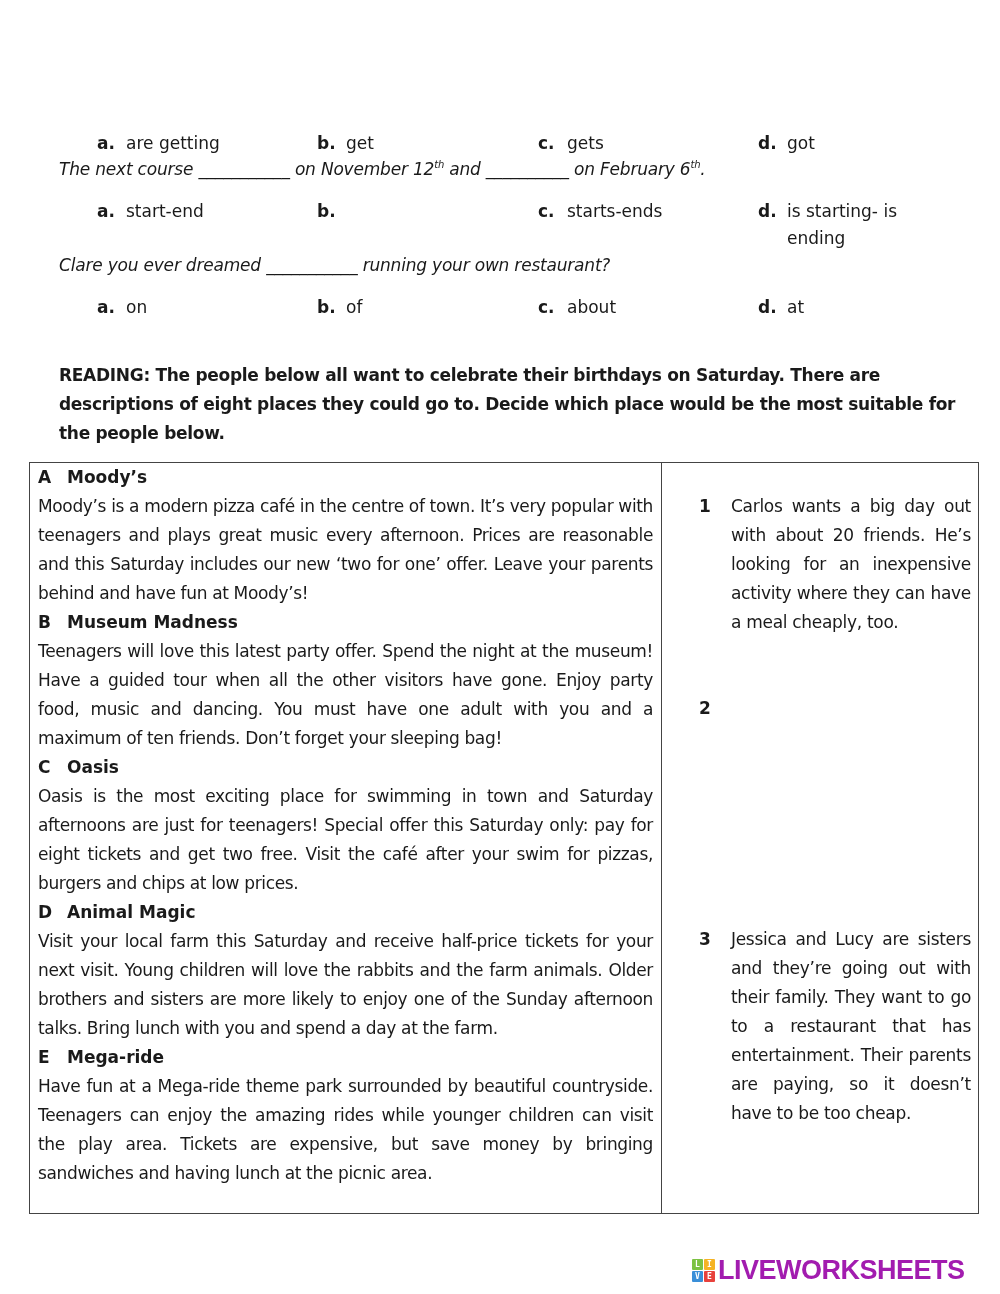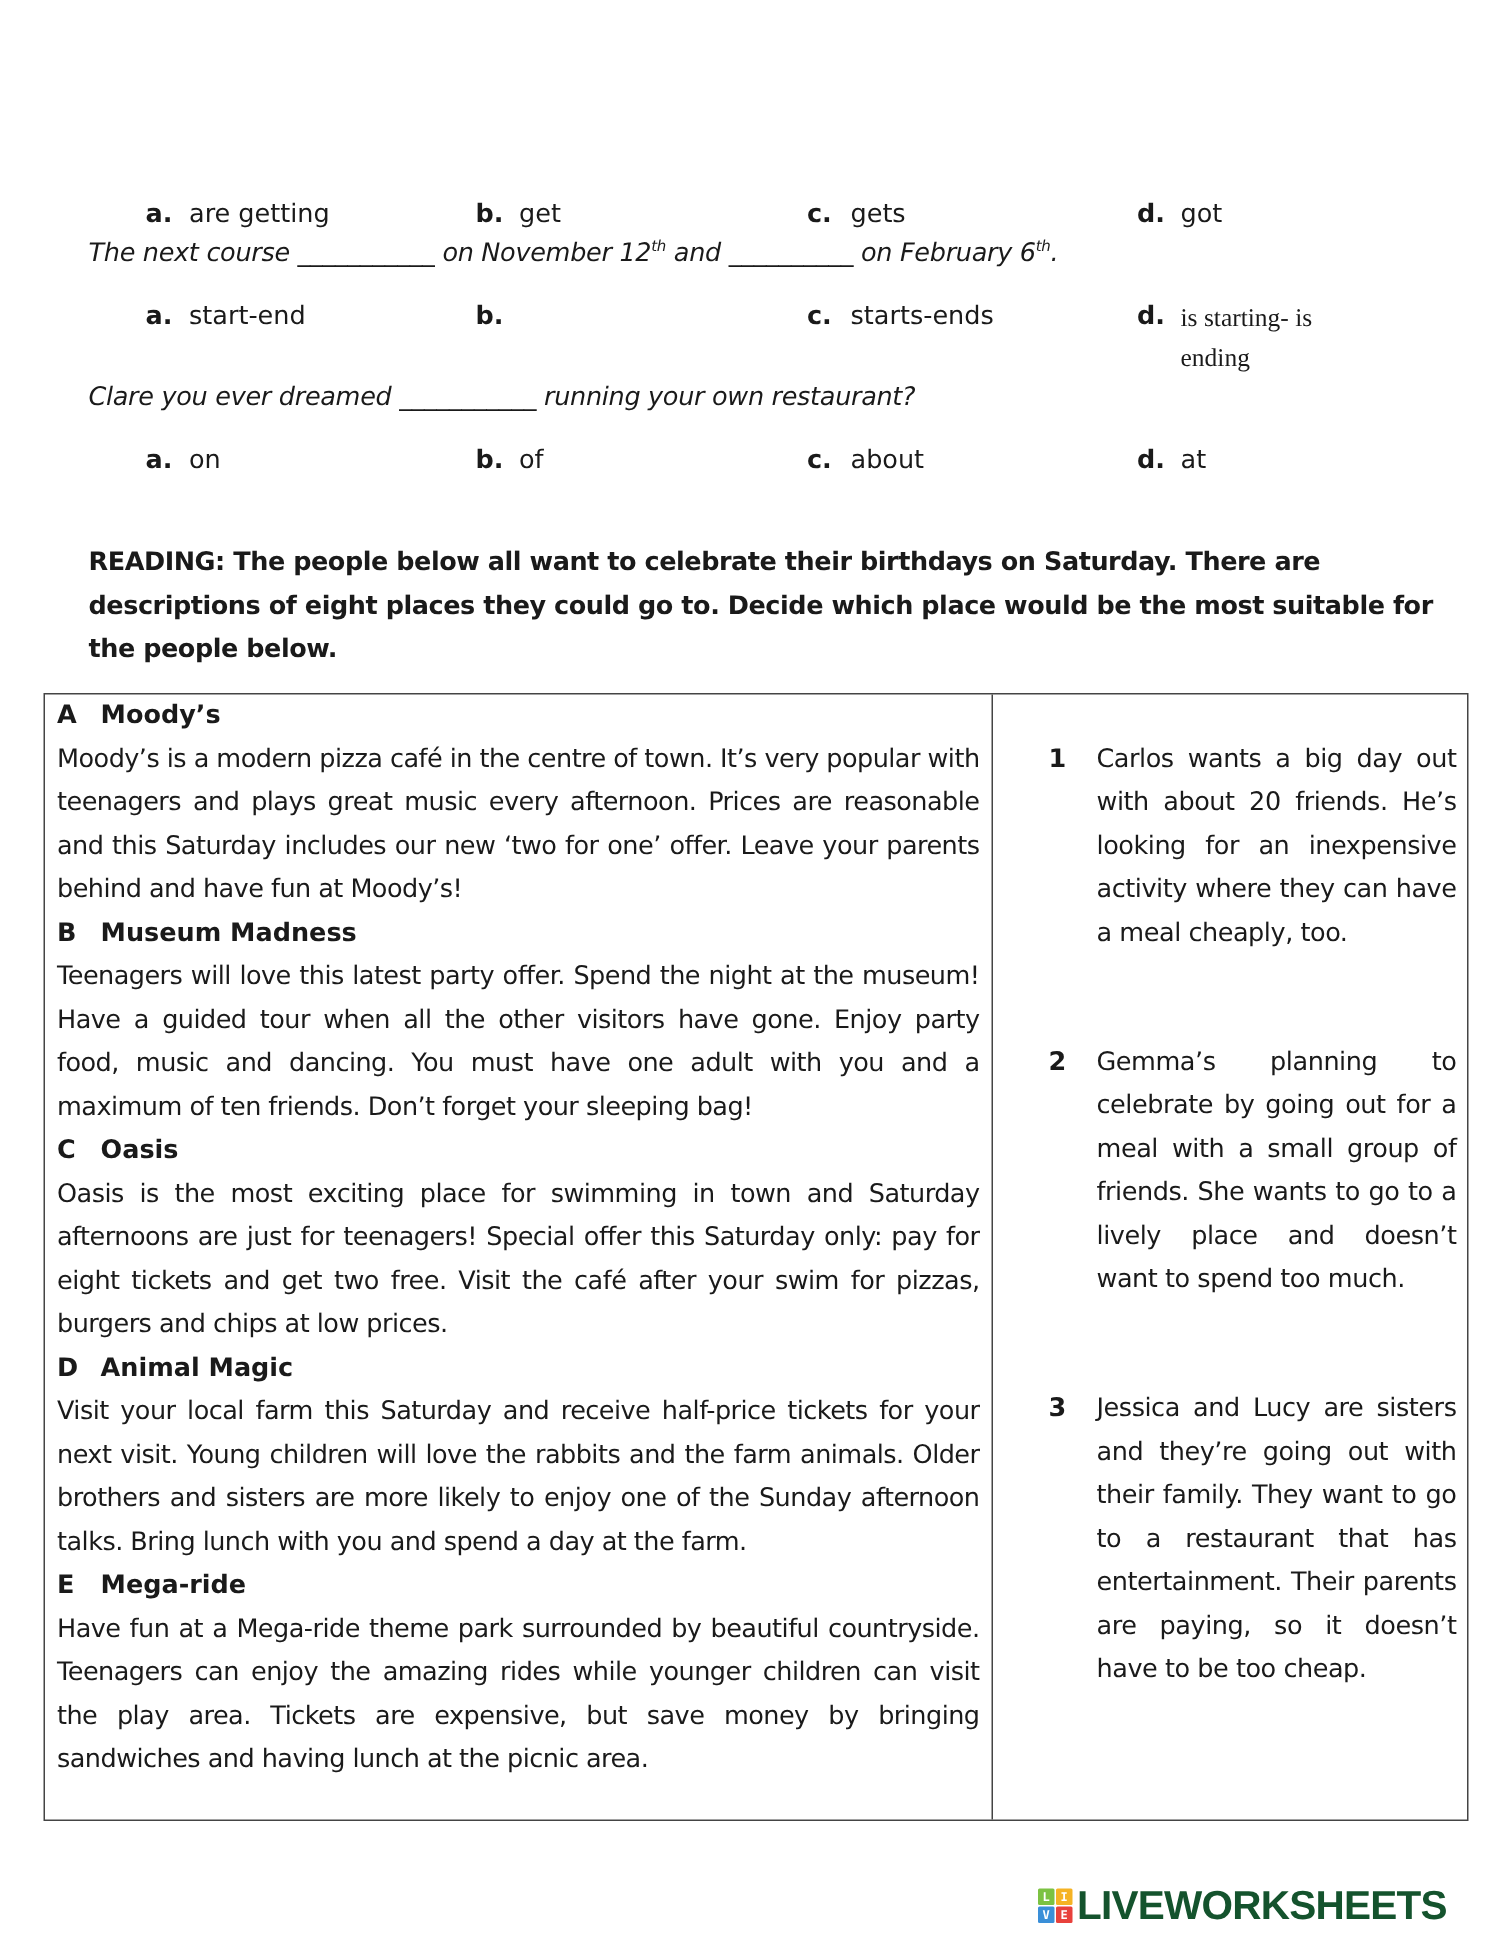--- a/index.html
+++ b/index.html
@@ -176,21 +176,21 @@
   </div>
   <div class="opt b">
     <span class="letter">b.</span>
   </div>
   <div class="opt c">
     <span class="letter">c.</span>
     <span class="text">starts-ends</span>
   </div>
   <div class="opt d">
     <span class="letter">d.</span>
-    <span class="text" style="width:130px;font-family:Liberation Serif, serif;">is starting- is ending</span>
+    <span class="text" style="width:130px;">is starting- is ending</span>
   </div>
 </div>
 
 <div class="q-stem" style="top:251px;">Clare you ever dreamed ___________ running your own restaurant?</div>
 <div class="options" style="top:294px;">
   <div class="opt a">
     <span class="letter">a.</span>
     <span class="text">on</span>
   </div>
   <div class="opt b">
@@ -248,30 +248,29 @@
     </div>
   </div>
 
   <div class="people-col">
     <div class="person" style="top:29px;">
       <span class="num">1</span>
       <span class="desc">Carlos wants a big day out with about 20 friends. He’s looking for an inexpensive activity where they can have a meal cheaply, too.</span>
     </div>
     <div class="person" style="top:231px;">
       <span class="num">2</span>
-      <span class="desc">Gemma’s planning to celebrate by going out for a meal with a small group of friends. She wants to go to a lively place and doesn’t want to spend too much.</span>
     </div>
     <div class="person" style="top:462px;">
       <span class="num">3</span>
       <span class="desc">Jessica and Lucy are sisters and they’re going out with their family. They want to go to a restaurant that has entertainment. Their parents are paying, so it doesn’t have to be too cheap.</span>
     </div>
   </div>
 </div>
 
 <div class="logo">
   <div class="logo-tiles">
     <span class="tile" id="tile0" style="background: rgb(124, 194, 66);">L</span>
     <span class="tile" id="tile1" style="background: rgb(245, 179, 36);">I</span>
     <span class="tile" id="tile2" style="background: rgb(58, 143, 216);">V</span>
     <span class="tile" id="tile3" style="background: rgb(232, 65, 60);">E</span>
   </div>
-  <span class="logo-text" style="color: #14532d; text-align: center;">LIVEWORKSHEETS</span>
+  <span class="logo-text" style="color: #a21caf; text-align: center;">LIVEWORKSHEETS</span>
 </div>
 
 </body></html>

